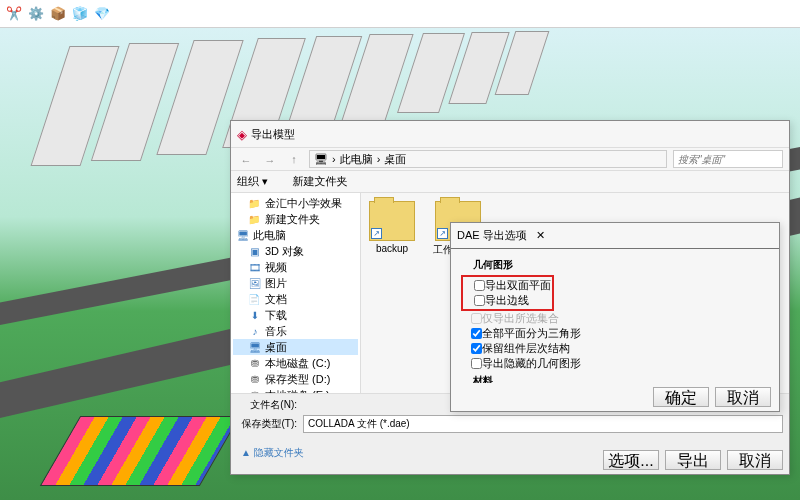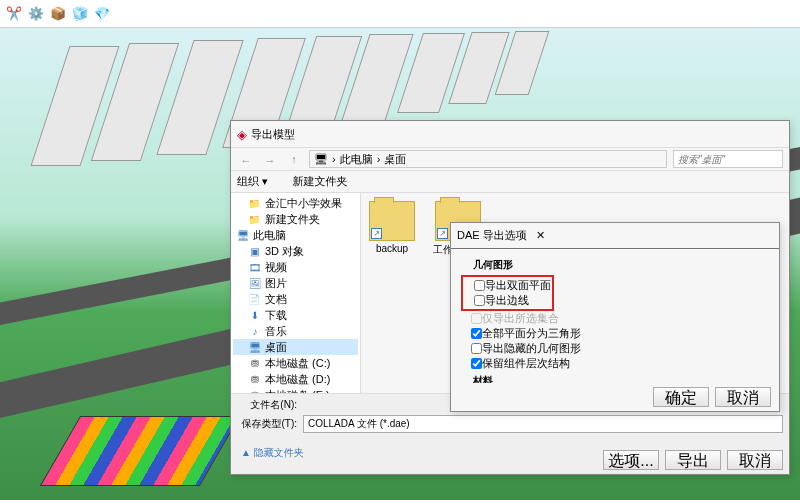--- a/index.html
+++ b/index.html
@@ -142,21 +142,21 @@
       <div class="node ind sel">
           <span class="ticon blu">🖥</span>
           <span>桌面</span>
         </div>
       <div class="node ind">
           <span class="ticon drv">⛃</span>
           <span>本地磁盘 (C:)</span>
         </div>
       <div class="node ind">
           <span class="ticon drv">⛃</span>
-          <span>本地磁盘 (D:)</span>
+          <span>保存类型 (D:)</span>
         </div>
       <div class="node ind">
           <span class="ticon drv">⛃</span>
           <span>本地磁盘 (E:)</span>
         </div>
 
     </div>
     <div class="content">
       <div class="fitem">
         <div class="fico">
@@ -210,26 +210,26 @@
     </span>
     <div class="opt dis">
         <input type="checkbox" disabled="" style="">
         <span>仅导出所选集合</span>
       </div>
     <div class="opt">
         <input type="checkbox" checked="" style="">
         <span>全部平面分为三角形</span>
       </div>
     <div class="opt">
+        <input type="checkbox" checked="" style="">
+        <span>保留组件层次结构</span>
+      </div>
+    <div class="opt">
         <input type="checkbox" style="">
         <span>导出隐藏的几何图形</span>
-      </div>
-    <div class="opt">
-        <input type="checkbox" checked="" style="">
-        <span>保留组件层次结构</span>
       </div>
     <div class="grp">材料</div>
     
     
     
   </div>
   <div class="optfoot">
     <button class="btn">确定</button>
     <button class="btn">取消</button>
   </div>

